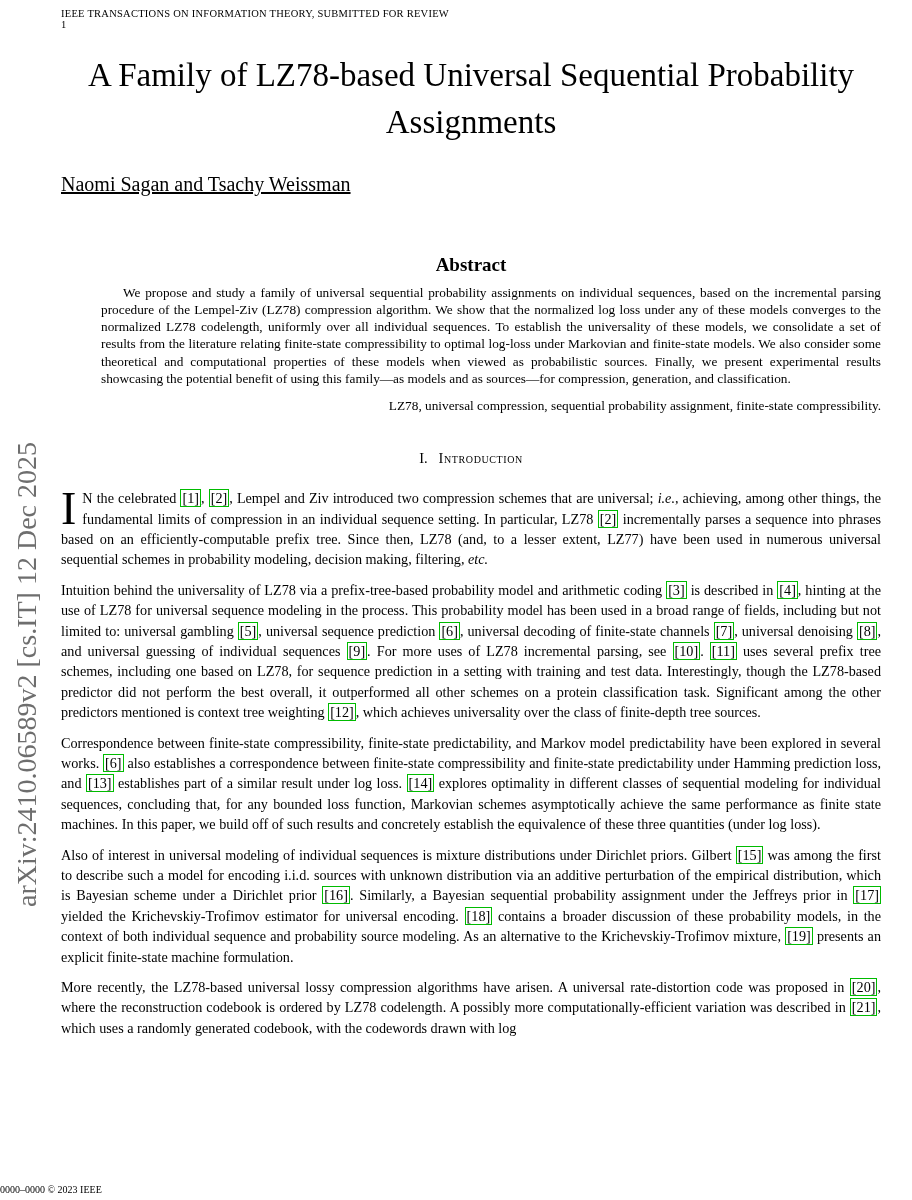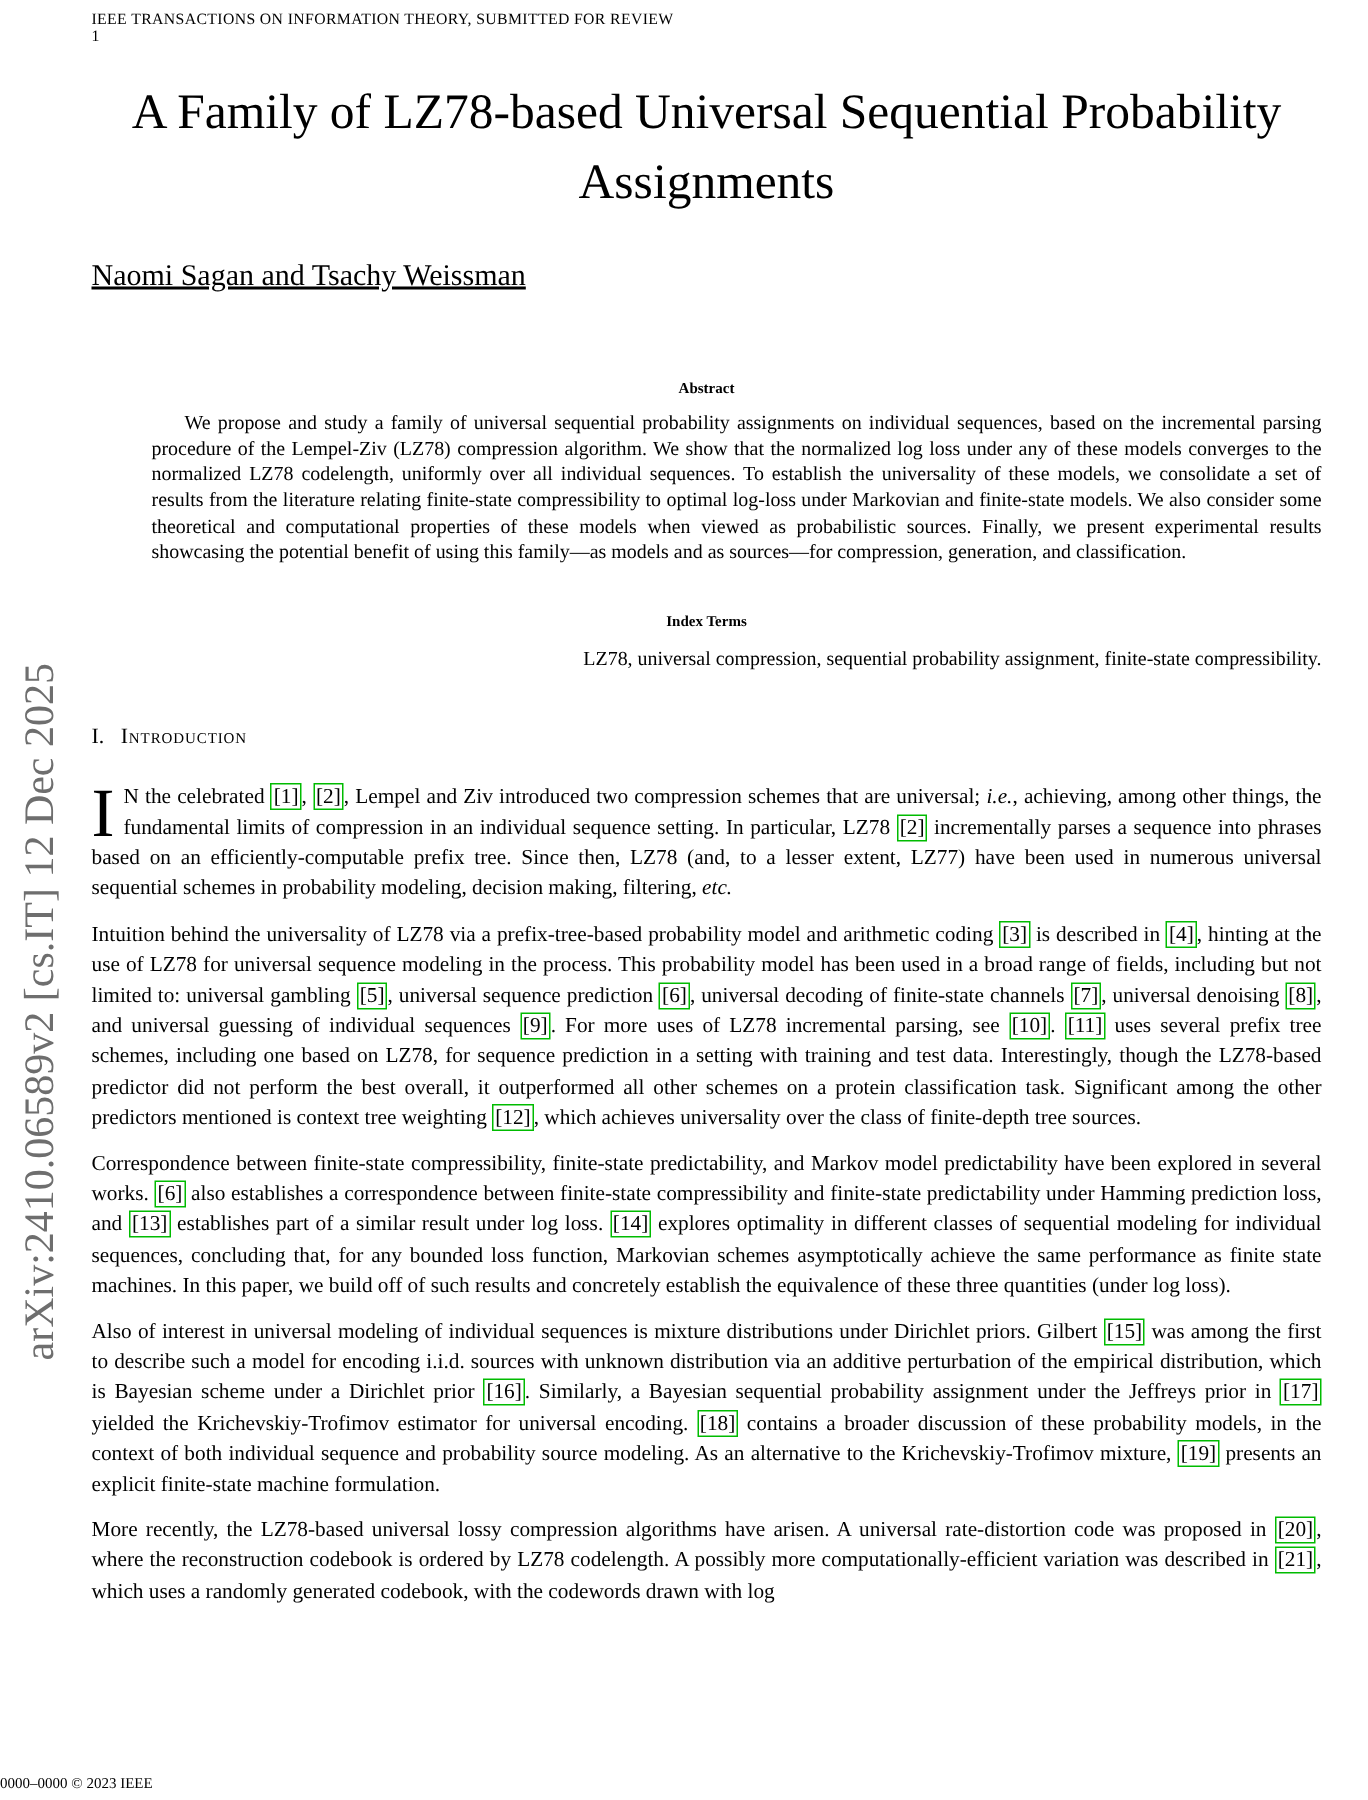--- a/index.html
+++ b/index.html
@@ -31,35 +31,35 @@
   }
   .authors {
     text-align: left;
     font-size: 20px;
     margin-top: 27px;
     text-decoration: underline;
   }
   .block-heading {
     text-align: center;
     font-weight: bold;
-    font-size: 10px;
+    font-size: 19px;
   }
   .abs-heading { margin-top: 58px; }
   .inset-text {
     margin-left: 40px;
     font-size: 13.3px;
     line-height: 17.2px;
     text-align: justify;
     text-indent: 22px;
   }
   .abs-text { margin-top: 8px; }
   .idx-heading { margin-top: 33px; }
   .idx-text { margin-top: 10px; text-align: right; }
   .section-heading {
-    text-align: left;
+    text-align: center;
     font-size: 14.5px;
     margin-top: 36px;
     font-weight: normal;
   }
   .sec-title {
     font-variant: small-caps;
     margin-left: 11px;
     letter-spacing: 0.6px;
   }
   .body-par {
@@ -112,21 +112,20 @@
     </div>
 
     <h1 class="paper-title">A Family of LZ78-based Universal Sequential Probability Assignments</h1>
 
     <div class="authors">Naomi Sagan and Tsachy Weissman</div>
 
     <div class="block-heading abs-heading">Abstract</div>
 
     <p class="inset-text abs-text">We propose and study a family of universal sequential probability assignments on individual sequences, based on the incremental parsing procedure of the Lempel-Ziv (LZ78) compression algorithm. We show that the normalized log loss under any of these models converges to the normalized LZ78 codelength, uniformly over all individual sequences. To establish the universality of these models, we consolidate a set of results from the literature relating finite-state compressibility to optimal log-loss under Markovian and finite-state models. We also consider some theoretical and computational properties of these models when viewed as probabilistic sources. Finally, we present experimental results showcasing the potential benefit of using this family—as models and as sources—for compression, generation, and classification.</p>
 
-    <div class="block-heading idx-heading">Index Terms</div>
 
     <p class="inset-text idx-text">LZ78, universal compression, sequential probability assignment, finite-state compressibility.</p>
 
     <div class="section-heading">
       <span class="sec-num">I.</span><span class="sec-title">Introduction</span>
     </div>
 
     <p class="body-par first">
       <span class="dropcap">I</span><span>N the celebrated <span class="cite">[1]</span>, <span class="cite">[2]</span>, Lempel and Ziv introduced two compression schemes that are universal; <em>i.e.</em>, achieving, among other things, the fundamental limits of compression in an individual sequence setting. In particular, LZ78 <span class="cite">[2]</span> incrementally parses a sequence into phrases based on an efficiently-computable prefix tree. Since then, LZ78 (and, to a lesser extent, LZ77) have been used in numerous universal sequential schemes in probability modeling, decision making, filtering, <em>etc.</em></span>
     </p>

